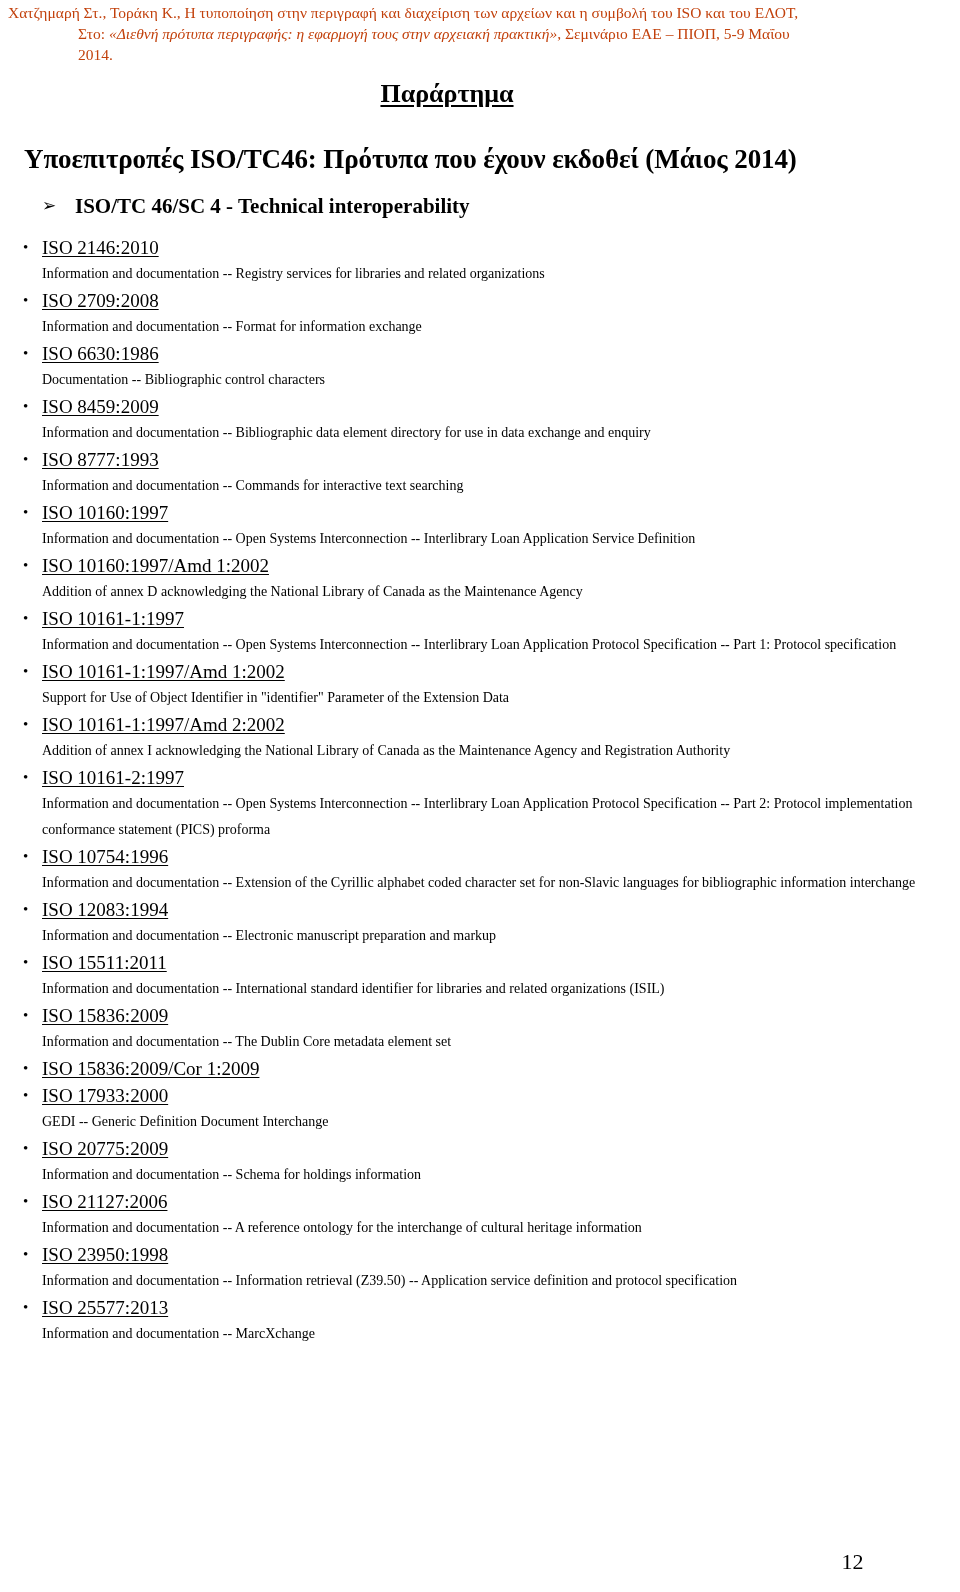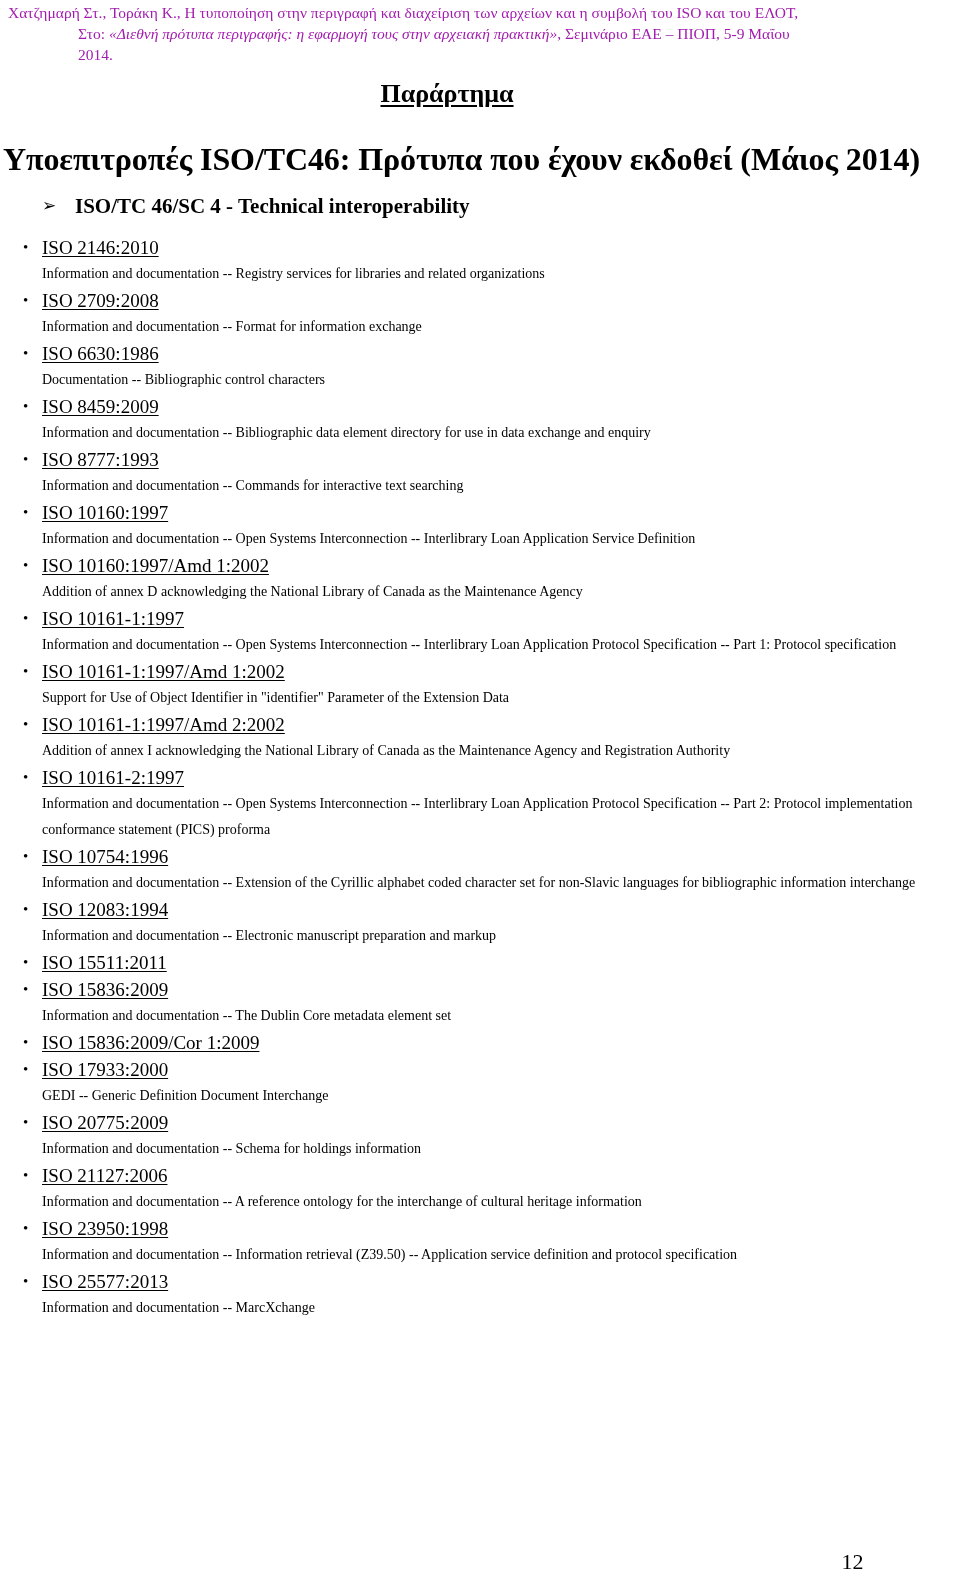--- a/index.html
+++ b/index.html
@@ -17,21 +17,21 @@
   }
 
   
   .doc-header {
     position: absolute;
     top: 2px;
     left: 0;
     width: 802px;
     font-size: 15.5px;
     line-height: 21px;
-    color: #a21caf;
+    color: #c2410c;
   }
   .doc-header .hdr-line-1 {
     padding-left: 8px;
   }
   .doc-header .hdr-line-2 {
     padding-left: 46px;
     margin-left: 32px;
   }
   .hdr-italic { font-style: italic; }
 
@@ -50,25 +50,25 @@
     line-height: 32px;
     margin: 0 0 0 0;
     padding-right: 66px;
   }
   .annex-title span.u {
     text-decoration: underline;
     text-underline-offset: 3px;
   }
 
   .main-title {
-    font-size: 32px;
+    font-size: 27px;
     font-weight: bold;
     line-height: 34px;
     margin: 32px 0 8px 0;
-    padding-left: 3px;
+    padding-left: 24px;
     letter-spacing: -0.1px;
   }
 
   
   .sc-heading {
     position: relative;
     font-size: 21px;
     font-weight: bold;
     line-height: 28px;
     margin: 16px 0 0 0;
@@ -210,20 +210,21 @@
         <span class="std-desc">Information and documentation -- Extension of the Cyrillic alphabet coded character set for non-Slavic languages for bibliographic information interchange</span>
       </li>
       <li>
         <span class="dot-bullet">•</span>
         <span class="std-code">ISO 12083:1994</span>
         <span class="std-desc">Information and documentation -- Electronic manuscript preparation and markup</span>
       </li>
       <li>
         <span class="dot-bullet">•</span>
         <span class="std-code">ISO 15511:2011</span>
+        <span class="std-desc">Information and documentation -- International standard identifier for libraries and related organizations (ISIL)</span>
       </li>
       <li>
         <span class="dot-bullet">•</span>
         <span class="std-code">ISO 15836:2009</span>
         <span class="std-desc">Information and documentation -- The Dublin Core metadata element set</span>
       </li>
       <li>
         <span class="dot-bullet">•</span>
         <span class="std-code">ISO 15836:2009/Cor 1:2009</span>
       </li>

